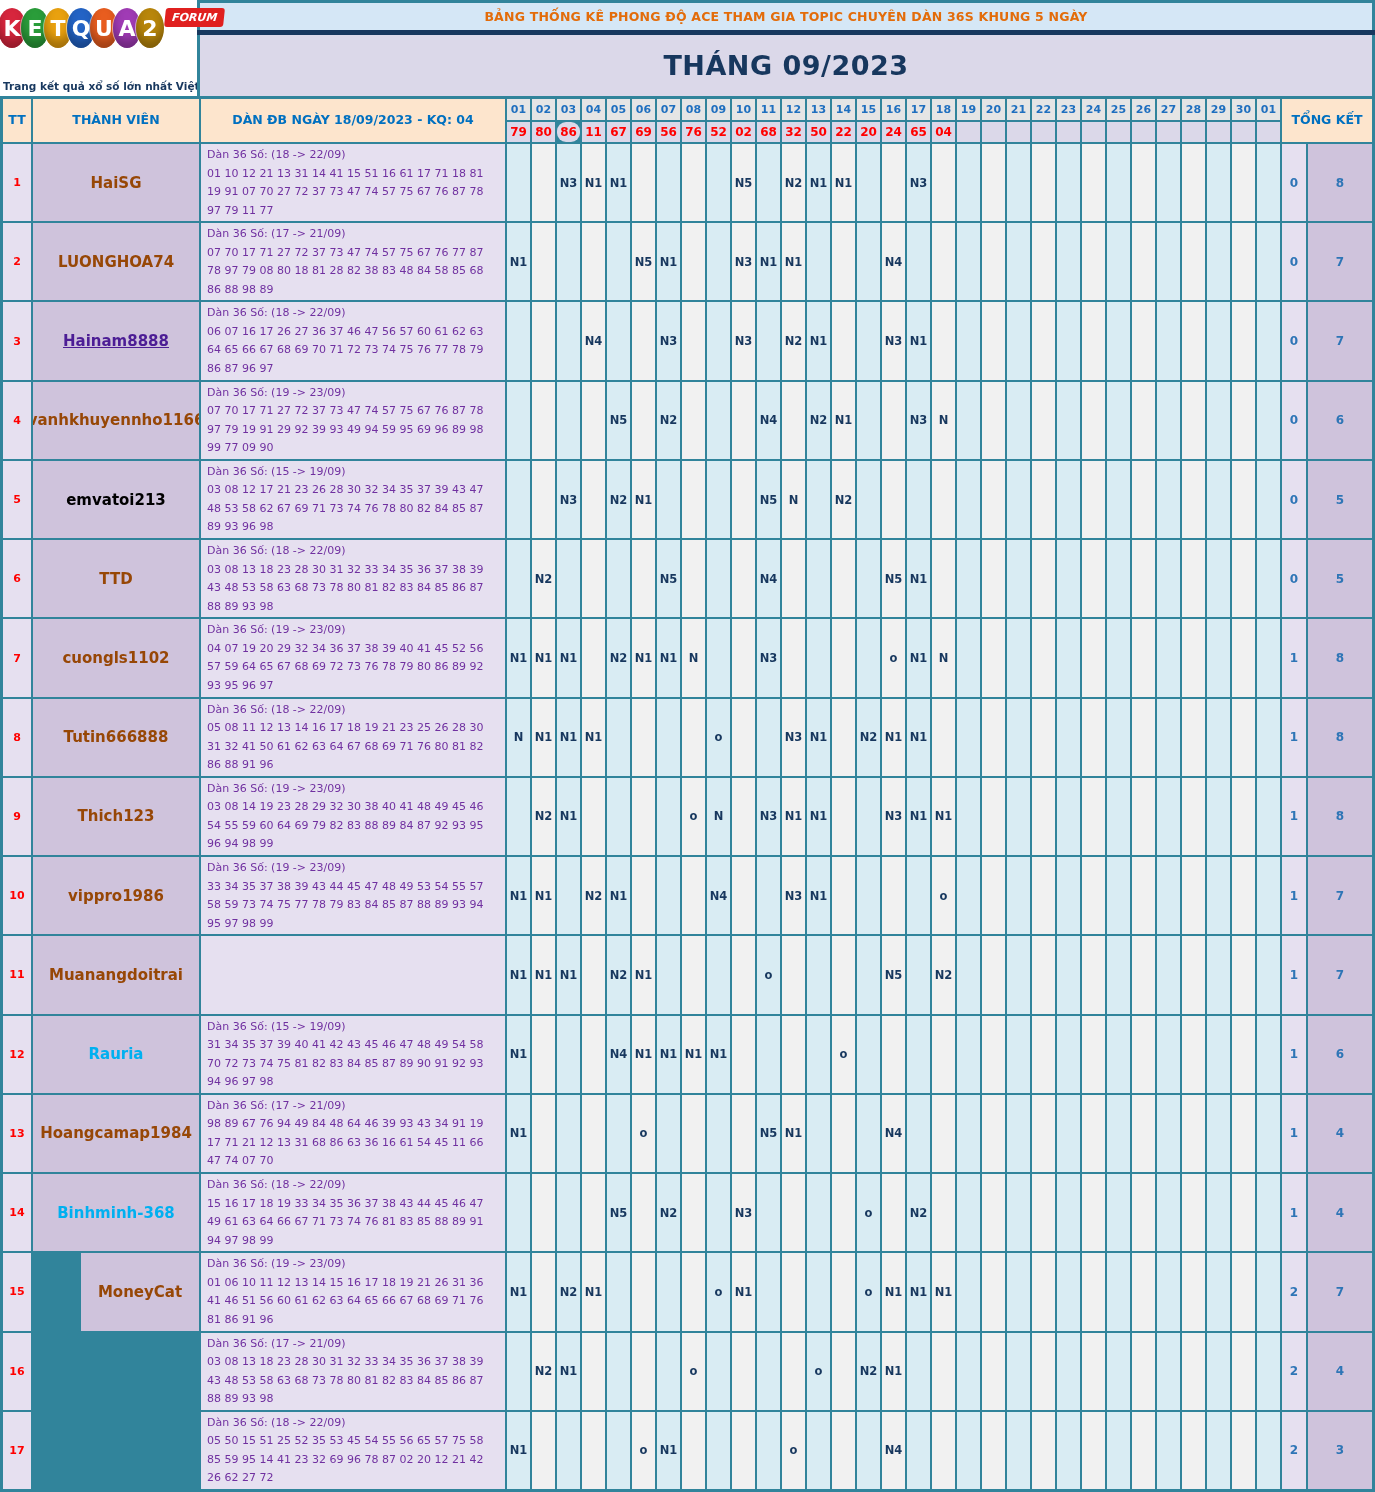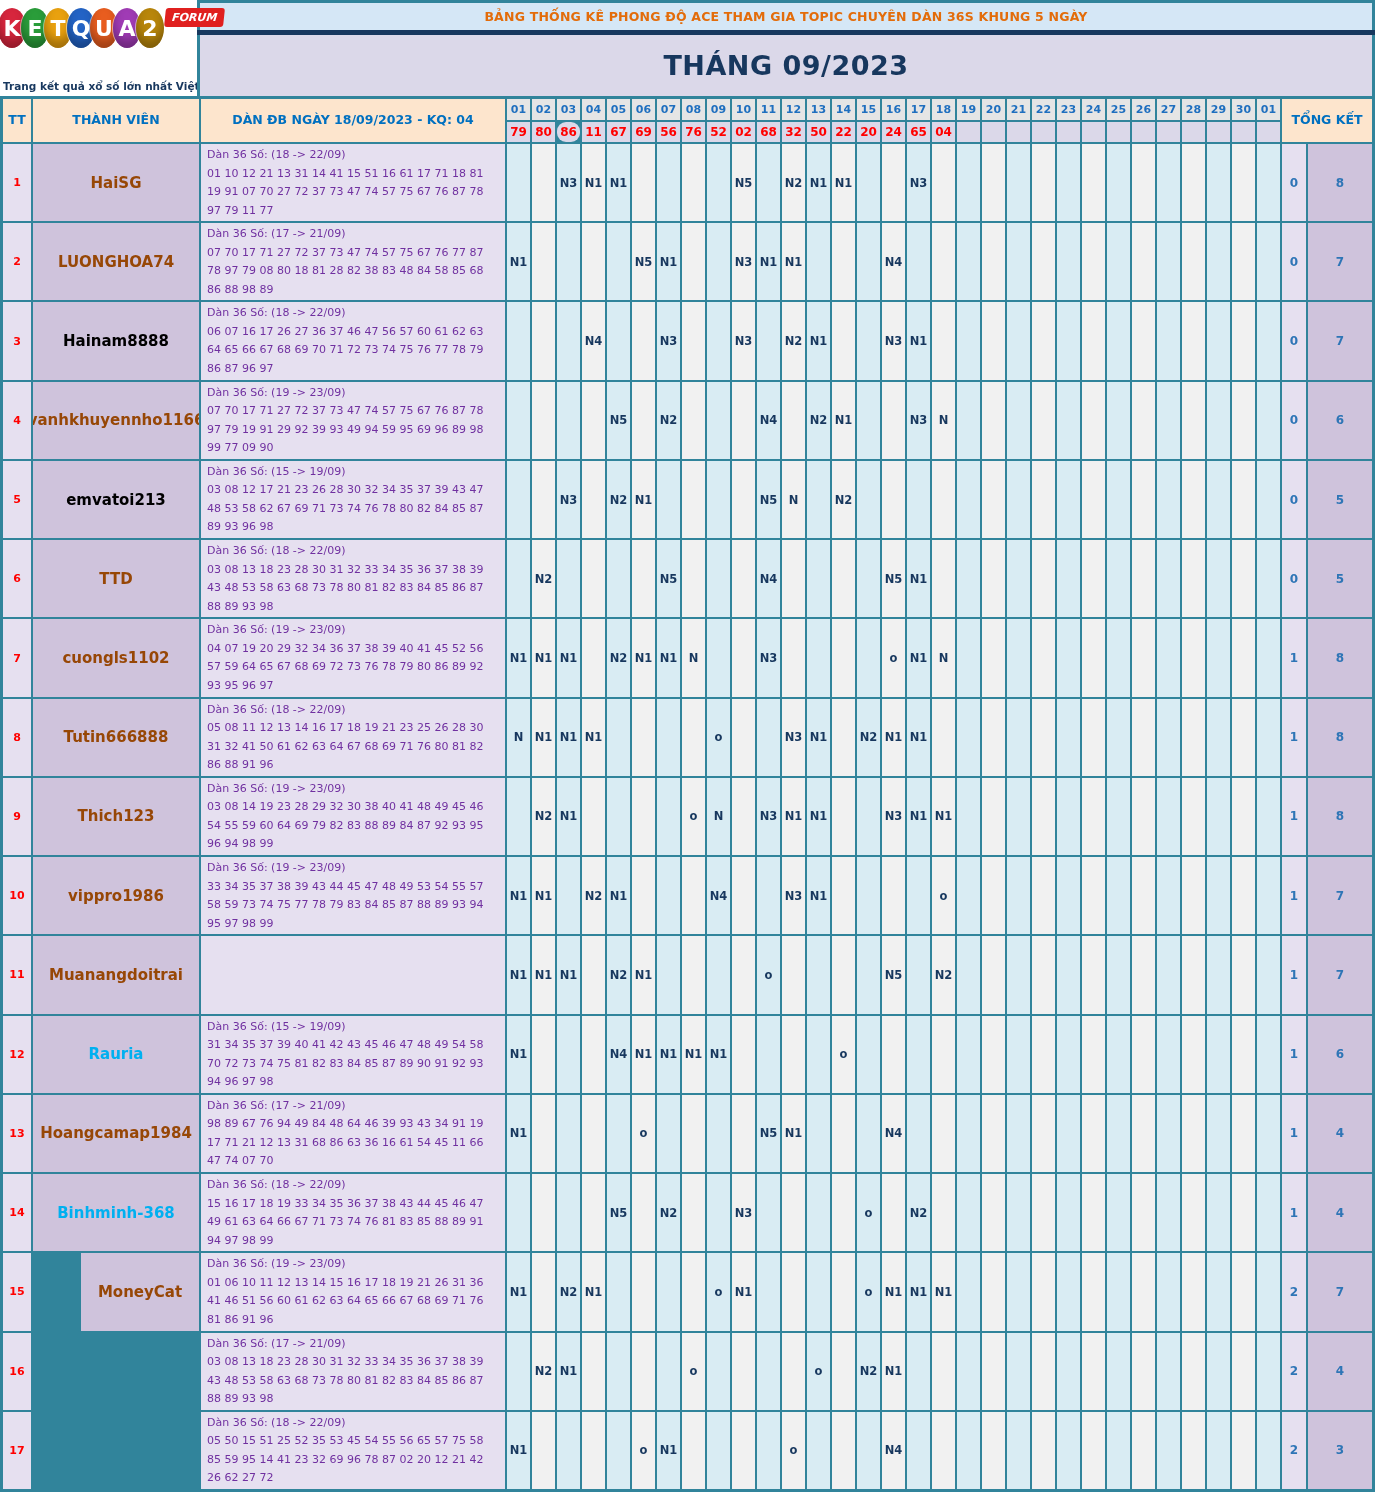--- a/index.html
+++ b/index.html
@@ -192,21 +192,21 @@
       <div class="cell daycell day-odd" style="grid-area: 4 / 28;"></div>
       <div class="cell daycell day-even" style="grid-area: 4 / 29;"></div>
       <div class="cell daycell day-odd" style="grid-area: 4 / 30;"></div>
       <div class="cell daycell day-even" style="grid-area: 4 / 31;"></div>
       <div class="cell daycell day-odd" style="grid-area: 4 / 32;"></div>
       <div class="cell daycell day-even" style="grid-area: 4 / 33;"></div>
       <div class="cell daycell day-odd" style="grid-area: 4 / 34;"></div>
       <div class="cell tot1" style="grid-area: 4 / 35;">0</div>
       <div class="cell tot2" style="grid-area: 4 / 36;">7</div>
       <div class="cell tt" style="grid-area: 5 / 1;">3</div>
-      <div class="cell member" style="grid-area: 5 / 2; color: #000000;">Hainam8888</div>
+      <div class="cell member" style="grid-area: 5 / 2; color: #4c1d95; text-decoration: underline;">Hainam8888</div>
       <div class="dan" style="grid-area: 5 / 3;"><span class="dan-title">Dàn 36 Số: (18 -&gt; 22/09)</span><span>06 07 16 17 26 27 36 37 46 47 56 57 60 61 62 63 64 65 66 67 68 69 70 71 72 73 74 75 76 77 78 79 86 87 96 97</span></div>
       <div class="cell daycell day-odd" style="grid-area: 5 / 4;"></div>
       <div class="cell daycell day-even" style="grid-area: 5 / 5;"></div>
       <div class="cell daycell day-odd" style="grid-area: 5 / 6;"></div>
       <div class="cell daycell day-even" style="grid-area: 5 / 7;">N4</div>
       <div class="cell daycell day-odd" style="grid-area: 5 / 8;"></div>
       <div class="cell daycell day-even" style="grid-area: 5 / 9;"></div>
       <div class="cell daycell day-odd" style="grid-area: 5 / 10;">N3</div>
       <div class="cell daycell day-even" style="grid-area: 5 / 11;"></div>
       <div class="cell daycell day-odd" style="grid-area: 5 / 12;"></div>

